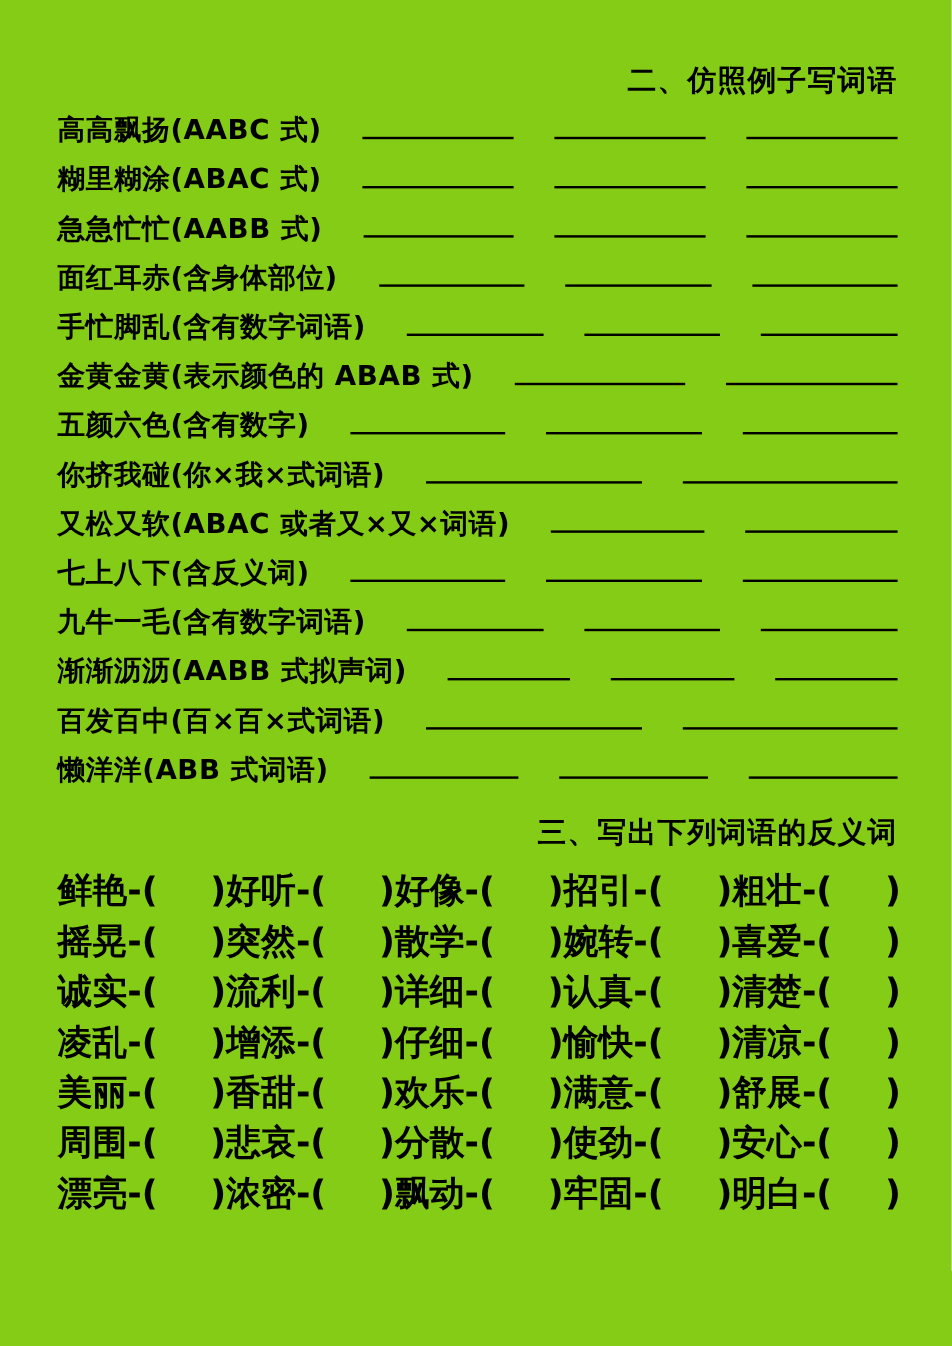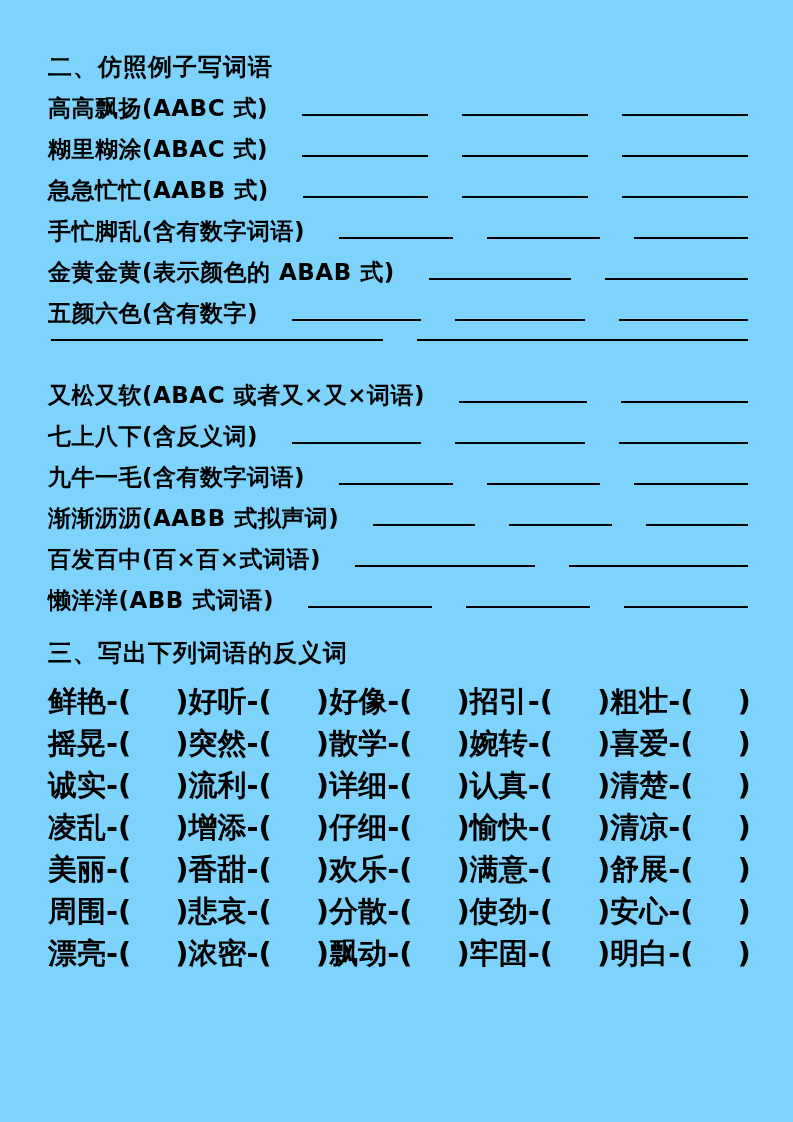--- a/index.html
+++ b/index.html
@@ -12,21 +12,22 @@
     height: 1122px;
     font-family: "DejaVu Sans", sans-serif;
     color: #000000;
     overflow: hidden;
   }
   .page {
     box-sizing: border-box;
     width: 793px;
     height: 1122px;
     padding: 52px 45px 0 48px;
-    background: #7dd3fc;
+    background: #84cc16;
+    text-align: right;
   }
   .sec-heading {
     font-size: 24px;
     font-weight: 600;
     line-height: 30px;
     margin: 0 0 11px 0;
     letter-spacing: 1px;
   }
   .sec-heading.second {
     margin-top: 12px;
@@ -93,37 +94,44 @@
         <span class="blank"></span>
         <span class="blank"></span>
       </div>
       <div class="ex-line">
         <span class="prompt">急急忙忙(AABB 式)</span>
         <span class="blank"></span>
         <span class="blank"></span>
         <span class="blank"></span>
       </div>
       <div class="ex-line">
+        <span class="prompt">面红耳赤(含身体部位)</span>
+        <span class="blank"></span>
+        <span class="blank"></span>
+        <span class="blank"></span>
+      </div>
+      <div class="ex-line">
         <span class="prompt">手忙脚乱(含有数字词语)</span>
         <span class="blank"></span>
         <span class="blank"></span>
         <span class="blank"></span>
       </div>
       <div class="ex-line">
         <span class="prompt">金黄金黄(表示颜色的 ABAB 式)</span>
         <span class="blank"></span>
         <span class="blank"></span>
       </div>
       <div class="ex-line">
         <span class="prompt">五颜六色(含有数字)</span>
         <span class="blank"></span>
         <span class="blank"></span>
         <span class="blank"></span>
       </div>
       <div class="ex-line">
+        <span class="prompt">你挤我碰(你×我×式词语)</span>
         <span class="blank"></span>
         <span class="blank"></span>
       </div>
       <div class="ex-line">
         <span class="prompt">又松又软(ABAC 或者又×又×词语)</span>
         <span class="blank"></span>
         <span class="blank"></span>
       </div>
       <div class="ex-line">
         <span class="prompt">七上八下(含反义词)</span>

